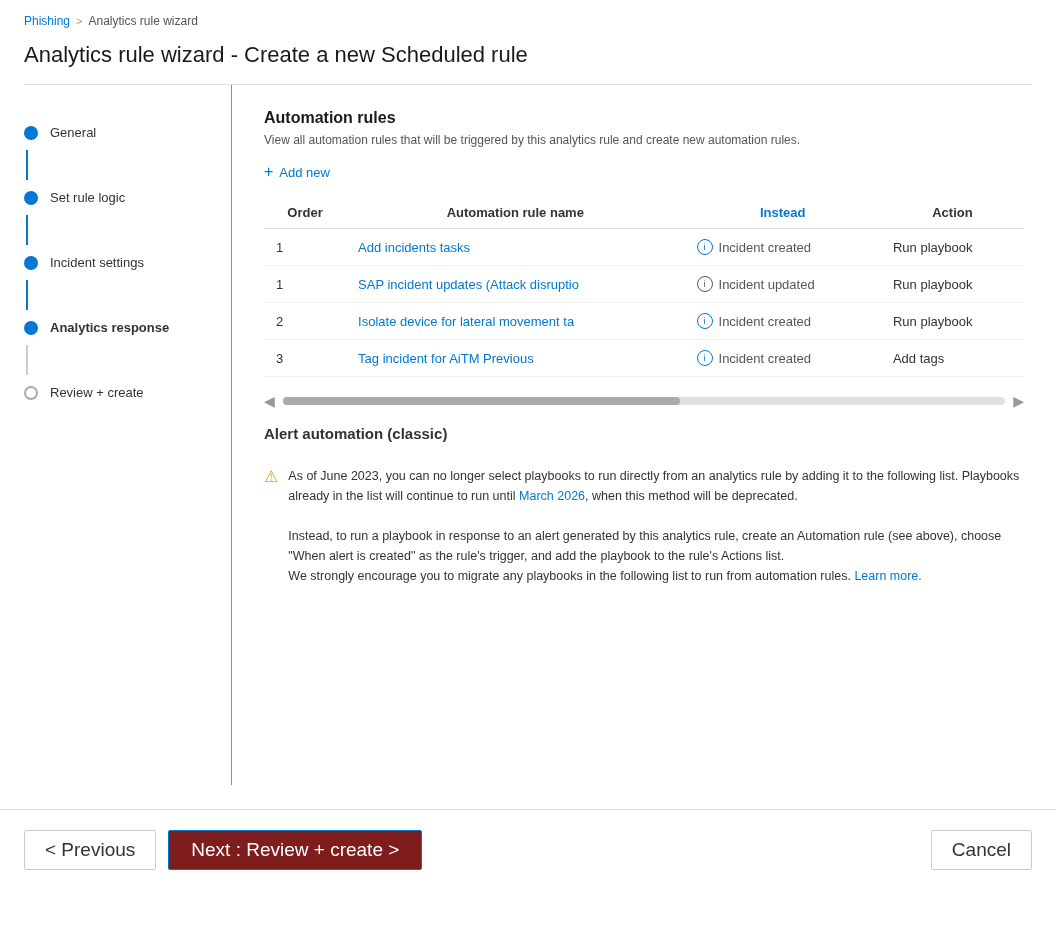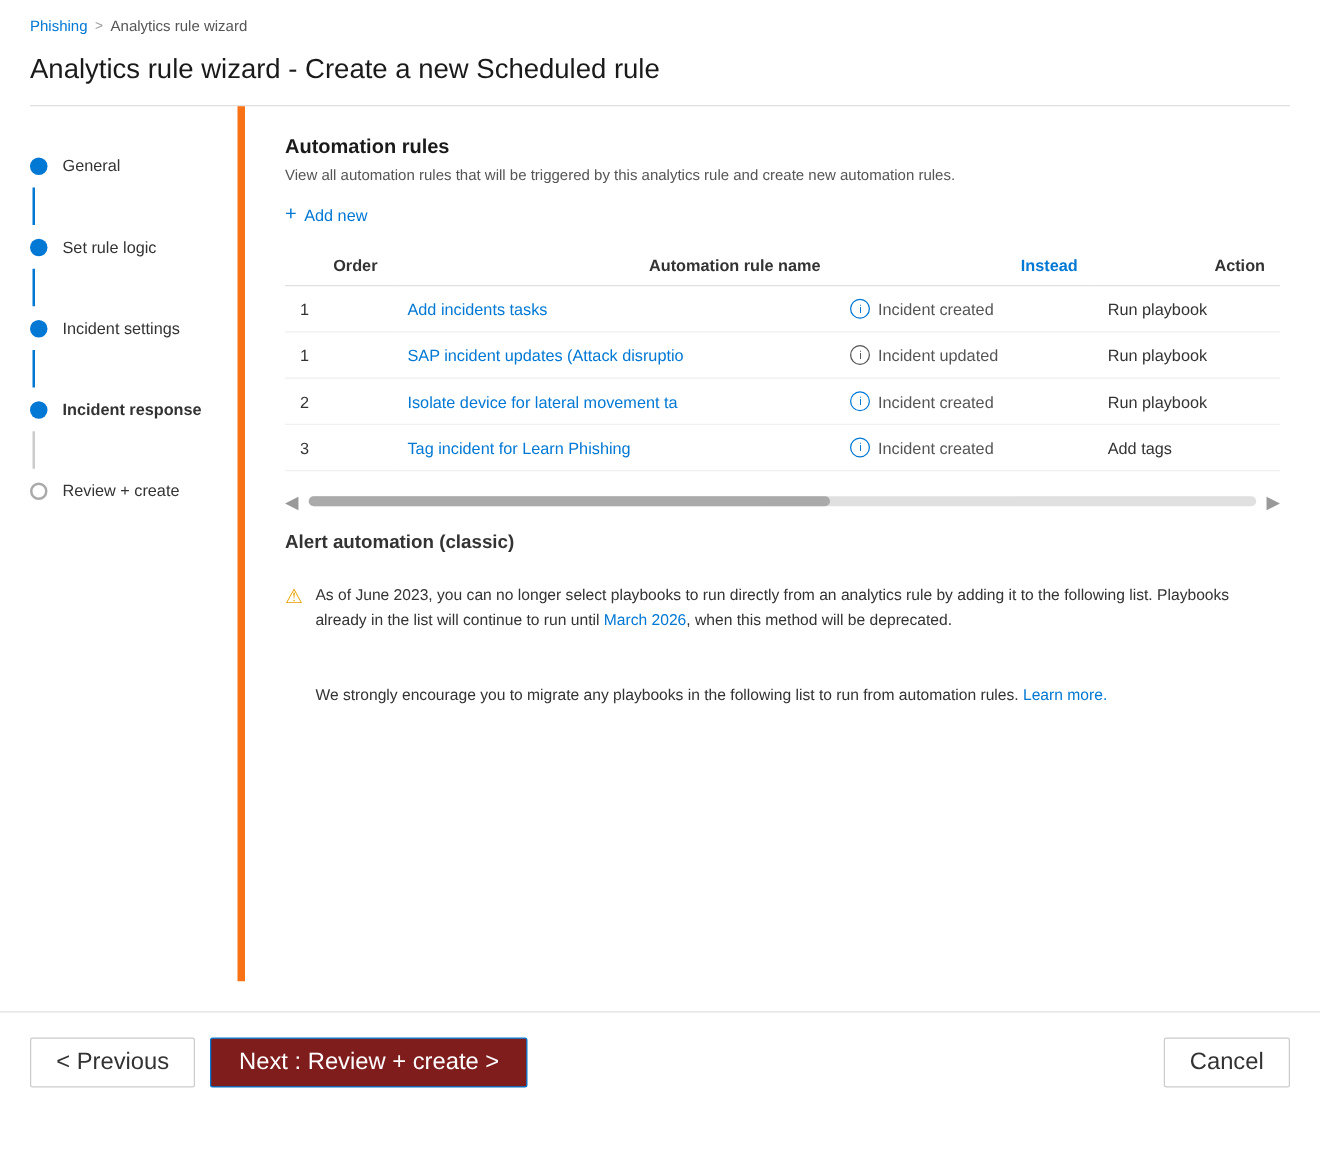--- a/index.html
+++ b/index.html
@@ -9,41 +9,41 @@
     .breadcrumb a { color: #0078d4; text-decoration: none; }
     .breadcrumb-sep { color: #999; font-size: 11px; }
 
     .page-title { padding: 8px 24px 16px; font-size: 22px; font-weight: 300; color: #1a1a1a; }
 
     .divider-h { border: none; border-top: 1px solid #e0e0e0; margin: 0 24px; }
 
     .main-layout { display: flex; min-height: 700px; }
 
     
-    .left-nav { width: 196px; padding: 30px 20px; border-right: 6px solid #f97316; flex-shrink: 0; }
+    .left-nav { width: 232px; padding: 30px 20px; border-right: 1px solid #f97316; flex-shrink: 0; }
     .nav-item { display: flex; align-items: center; gap: 12px; padding: 10px 4px; position: relative; }
     .nav-dot { width: 14px; height: 14px; border-radius: 50%; flex-shrink: 0; }
     .nav-dot.filled { background: #0078d4; }
     .nav-dot.empty { background: #fff; border: 2px solid #aaa; }
     .nav-line { width: 2px; height: 30px; background: #0078d4; margin-left: 6px; }
     .nav-line.gray { background: #ccc; }
     .nav-label { font-size: 13px; color: #333; }
     .nav-label.active { font-weight: 600; color: #333; }
 
     
     .right-content { flex: 1; padding: 24px 32px; overflow-x: hidden; }
 
     .section-title { font-size: 16px; font-weight: 600; color: #1a1a1a; margin-bottom: 6px; }
     .section-desc { font-size: 12px; color: #555; margin-bottom: 16px; }
 
     .add-new-btn { display: flex; align-items: center; gap: 6px; color: #0078d4; font-size: 13px; cursor: pointer; margin-bottom: 16px; background: none; border: none; padding: 0; }
 
     
     .rules-table { width: 100%; border-collapse: collapse; font-size: 13px; }
-    .rules-table th { text-align: right; padding: 8px 12px; font-weight: 600; color: #333; border-bottom: 1px solid #e0e0e0; }
+    .rules-table th { text-align: center; padding: 8px 12px; font-weight: 600; color: #333; border-bottom: 1px solid #e0e0e0; }
     .rules-table th.trigger-col { color: #0078d4; }
     .rules-table td { padding: 10px 12px; border-bottom: 1px solid #f0f0f0; vertical-align: middle; }
     .rules-table td.link { color: #0078d4; cursor: pointer; }
     .trigger-cell { display: flex; align-items: center; gap: 6px; }
     .trigger-icon { width: 16px; height: 16px; border-radius: 50%; border: 1.5px solid #0078d4; display: flex; align-items: center; justify-content: center; font-size: 9px; color: #0078d4; flex-shrink: 0; }
     .trigger-icon.updated { border: 1.5px solid #555; color: #555; }
 
     
     .scroll-area { margin: 16px 0; display: flex; align-items: center; gap: 8px; }
     .scroll-arrow { color: #999; font-size: 14px; cursor: pointer; }
@@ -96,21 +96,21 @@
     <div class="nav-line"></div>
 
     <div class="nav-item">
       <div class="nav-dot filled"></div>
       <span class="nav-label">Incident settings</span>
     </div>
     <div class="nav-line"></div>
 
     <div class="nav-item">
       <div class="nav-dot filled"></div>
-      <span class="nav-label active">Incident response</span>
+      <span class="nav-label active">Analytics response</span>
     </div>
     <div class="nav-line gray"></div>
 
     <div class="nav-item">
       <div class="nav-dot empty"></div>
       <span class="nav-label">Review + create</span>
     </div>
   </nav>
 
   <div class="right-content">
@@ -162,21 +162,21 @@
               <td>
                 <div class="trigger-cell">
                   <span class="trigger-icon">i</span>
                   <span style="color: rgb(85, 85, 85);">Incident created</span>
                 </div>
               </td>
               <td>Run playbook</td>
             </tr>
             <tr>
               <td>3</td>
-              <td class="link">Tag incident for Learn Phishing</td>
+              <td class="link">Tag incident for AiTM Previous</td>
               <td>
                 <div class="trigger-cell">
                   <span class="trigger-icon">i</span>
                   <span style="color: rgb(85, 85, 85);">Incident created</span>
                 </div>
               </td>
               <td>Add tags</td>
             </tr>
           </tbody>
       </table>
@@ -190,20 +190,21 @@
       </div>
     </div>
 
     <div>
       <div class="alert-automation-title">Alert automation (classic)</div>
       <div class="warning-box">
         <span class="warning-icon">⚠</span>
         <div class="warning-text">
           <span>As of June 2023, you can no longer select playbooks to run directly from an analytics rule by adding it to the following list. Playbooks already in the list will continue to run until <span class="blue">March 2026</span>, when this method will be deprecated.</span>
           <br><br>
+          <span>Instead, to run a playbook in response to an alert generated by this analytics rule, create an Automation rule (see above), choose "When alert is created" as the rule's trigger, and add the playbook to the rule's Actions list.</span>
           <br>
           <span>We strongly encourage you to migrate any playbooks in the following list to run from automation rules. <a href="#">Learn more.</a></span>
         </div>
       </div>
     </div>
   </div>
 </div>
 
 <hr class="footer-divider">
 

